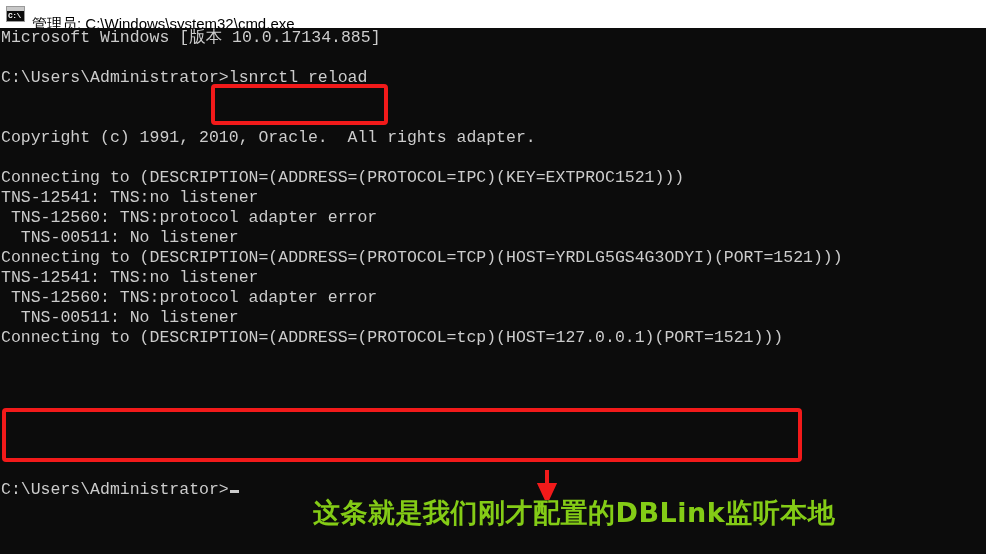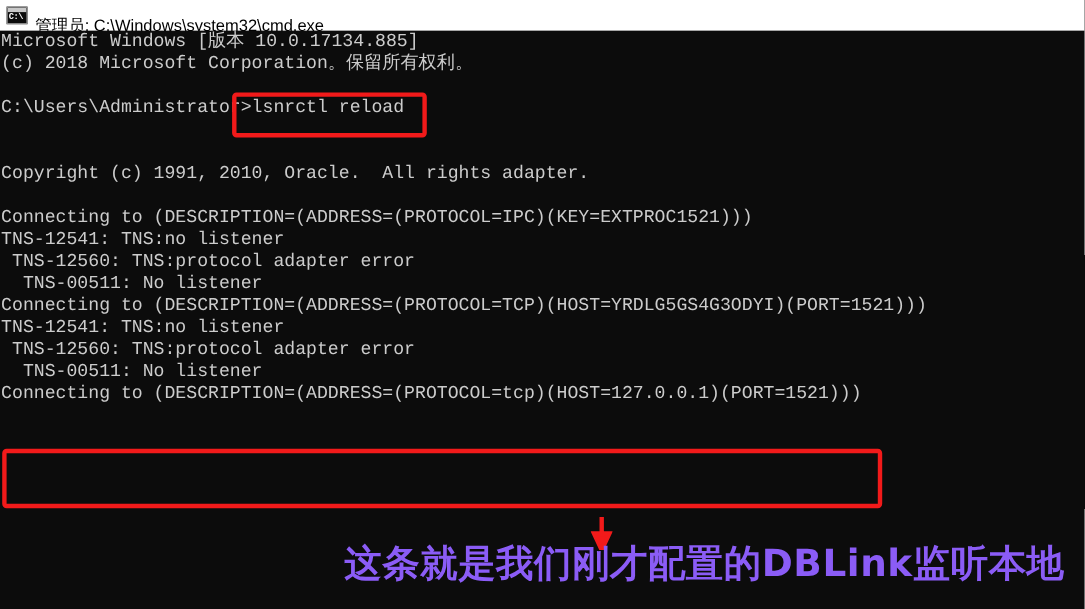--- a/index.html
+++ b/index.html
@@ -133,63 +133,63 @@
     left: 537px;
     top: 470px;
     width: 20px;
     height: 30px;
   }
   #annotation-text {
     position: absolute;
     left: 313px;
     top: 494px;
     font-family: "DejaVu Sans", "Liberation Sans", sans-serif;
-    font-size: 34px;
+    font-size: 27px;
     line-height: 38px;
     font-weight: bold;
-    color: #8b5cf6;
+    color: #84cc16;
     white-space: pre;
     letter-spacing: 0.5px;
   }
 </style>
 </head>
 <body>
 
 <div id="app">
 
   <div id="titlebar">
     <div id="cmd-icon">
       <div class="bar"></div>
       <div class="prompt">C:\</div>
     </div>
     <div id="title-text">管理员: C:\Windows\system32\cmd.exe</div>
   </div>
 
   <div id="console">
     <div id="console-lines">
         <div class="cline">Microsoft Windows [版本 10.0.17134.885]</div>
-        <div class="cline">(c) 2018 Microsoft Corporation。保留所有权利。</div>
         <div class="cline blank"></div>
         <div class="cline">C:\Users\Administrator&gt;lsnrctl reload</div>
         <div class="cline blank"></div>
         <div class="cline blank"></div>
         <div class="cline">Copyright (c) 1991, 2010, Oracle.  All rights adapter.</div>
         <div class="cline blank"></div>
         <div class="cline">Connecting to (DESCRIPTION=(ADDRESS=(PROTOCOL=IPC)(KEY=EXTPROC1521)))</div>
         <div class="cline">TNS-12541: TNS:no listener</div>
         <div class="cline"> TNS-12560: TNS:protocol adapter error</div>
         <div class="cline">  TNS-00511: No listener</div>
         <div class="cline">Connecting to (DESCRIPTION=(ADDRESS=(PROTOCOL=TCP)(HOST=YRDLG5GS4G3ODYI)(PORT=1521)))</div>
         <div class="cline">TNS-12541: TNS:no listener</div>
         <div class="cline"> TNS-12560: TNS:protocol adapter error</div>
         <div class="cline">  TNS-00511: No listener</div>
         <div class="cline">Connecting to (DESCRIPTION=(ADDRESS=(PROTOCOL=tcp)(HOST=127.0.0.1)(PORT=1521)))</div>
         <div class="cline blank"></div>
       </div>
 
+    <div class="cline prompt-line" style="position:absolute;left:0;top:452px;"><span>C:\Users\Administrator&gt;</span><span id="cursor"></span></div>
   </div>
 
   <div class="redbox" id="redbox-command"></div>
 
   <div class="redbox" id="redbox-success"></div>
 
   <svg id="red-arrow" viewBox="0 0 20 30">
     <path d="M10 0 L10 18 M10 30 L3 15 L17 15 Z" stroke="#f21a1a" stroke-width="4" fill="#f21a1a"></path>
   </svg>
 

